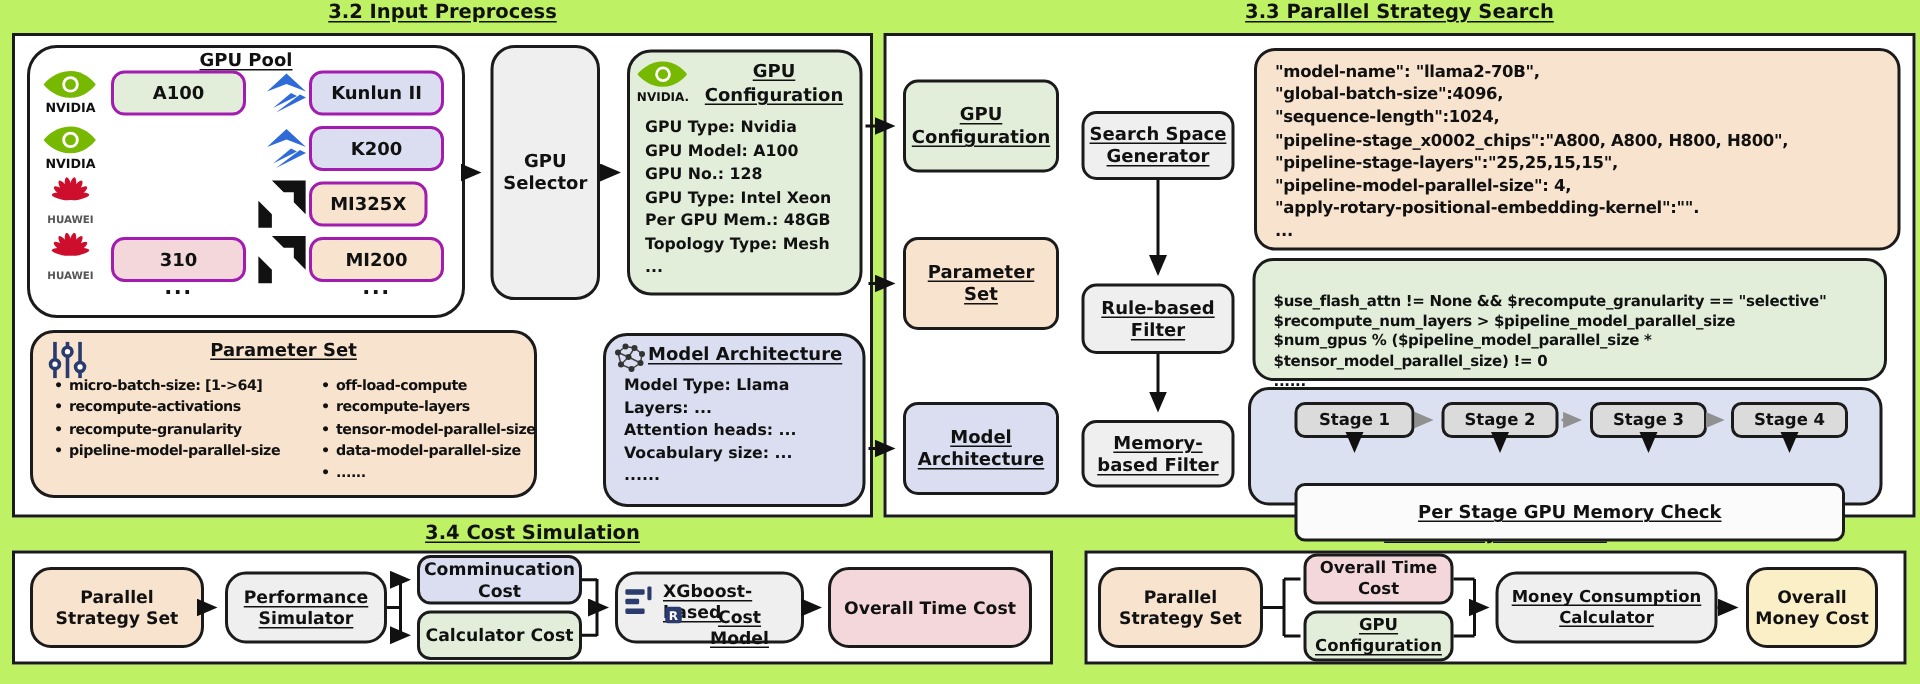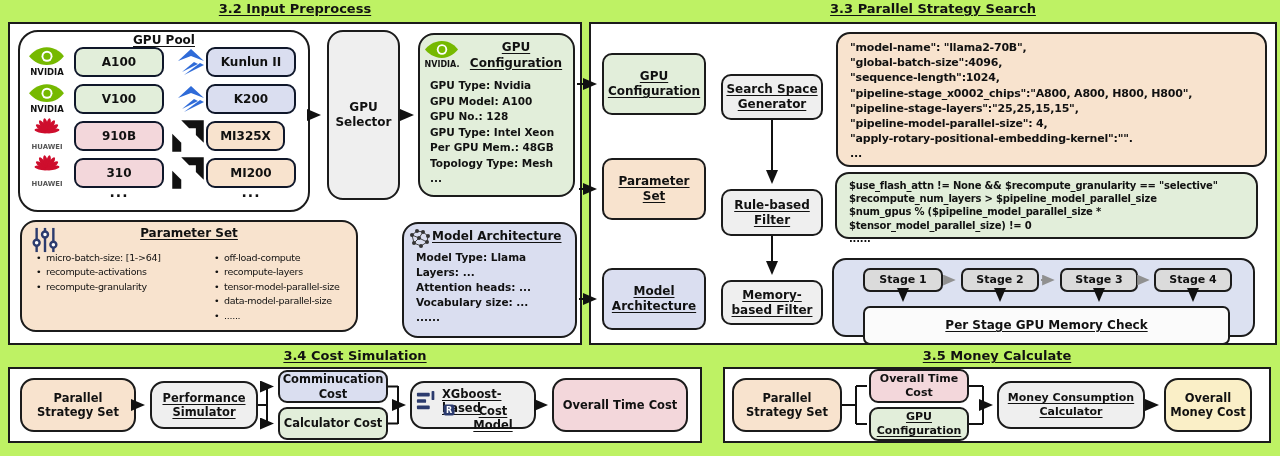--- a/index.html
+++ b/index.html
@@ -15,25 +15,25 @@
   .r14{border-radius:14px}.r16{border-radius:16px}.r20{border-radius:20px}
   .u{text-decoration:underline;text-underline-offset:2px}
   .green{background:var(--green)} .peach{background:var(--peach)}
   .lav{background:var(--lavender)} .pink{background:var(--pink)}
   .gray{background:var(--gray)} .yellow{background:var(--yellow)}
   .stagegray{background:var(--stagegray)} .panel{background:var(--panel)}
   .white{background:#fbfbfb}.f115{font-size:11.5px}.f12{font-size:12px}
   .codebox{position:absolute;border:2px solid #1b1b1b;box-sizing:border-box;
            font-weight:bold;text-align:left;display:block;padding:6px 12px}
   .codeline{white-space:nowrap;letter-spacing:-0.2px}
-  .pool-chip{position:absolute;border:2px solid #0f172a;border-radius:9px;display:flex;
+  .pool-chip{position:absolute;border:2px solid #a21caf;border-radius:9px;display:flex;
              align-items:center;justify-content:center;font-weight:bold;font-size:12px;
              box-sizing:border-box}
   .cfgline{white-space:nowrap}
-  .bullet{position:relative;padding-left:10px;white-space:nowrap;font-weight:normal;
+  .bullet{position:relative;padding-left:10px;white-space:nowrap;font-weight:bold;
           font-size:9.5px;letter-spacing:-0.3px;line-height:14.4px}
   .bullet::before{content:"•";position:absolute;left:0;top:0}
   .dots{position:absolute;font-weight:bold;font-size:14px;text-align:center;letter-spacing:1px}
   svg{display:block}
 </style>
 </head>
 <body>
 
 <div class="canvas">
 
@@ -69,21 +69,20 @@
   <div class="pool-chip lav" style="left:206px;top:47px;width:90px;height:30px">Kunlun II</div>
 
   <div class="abs" style="left:28px;top:81px">
     <svg width="38" height="34" viewBox="0 0 36 30">
       <path fill="#76b900" d="M17.8 2C9.5 2 3.4 7.4 1 10.5c2.5 3.2 8.6 8.4 16.8 8.4 8.3 0 13.8-5.3 16.2-8.4C31.6 7.2 26 2 17.8 2z"></path>
       <circle cx="18" cy="10.5" r="5.2" fill="#fff"></circle>
         <circle cx="18" cy="10.5" r="3.4" fill="#76b900"></circle>
       <text x="18" y="28" font-size="8" font-weight="bold" fill="#111" text-anchor="middle" font-family="DejaVu Sans,sans-serif">NVIDIA</text>
     </svg>
   </div>
-  <div class="pool-chip green" style="left:74px;top:84px;width:90px;height:30px">V100</div>
   <div class="abs" style="left:176px;top:84px">
     <svg width="30" height="30" viewBox="0 0 30 30">
       <path fill="#2f6bd8" d="M15 2 L28 14 L15 9 L2 14 Z"></path>
       <path fill="#2f6bd8" d="M24 16 L28 18 L8 28 Z"></path>
       <path fill="#2f6bd8" d="M18 15 L22 17 L6 25 Z"></path>
     </svg>
   </div>
   <div class="pool-chip lav" style="left:206px;top:84px;width:90px;height:30px">K200</div>
 
   <div class="abs" style="left:28px;top:118px">
@@ -94,21 +93,20 @@
         <ellipse rx="2.1" ry="7" transform="rotate(-34) translate(0,-6)"></ellipse>
         <ellipse rx="2.1" ry="7" transform="rotate(-11) translate(0,-6.2)"></ellipse>
         <ellipse rx="2.1" ry="7" transform="rotate(11) translate(0,-6.2)"></ellipse>
         <ellipse rx="2.1" ry="7" transform="rotate(34) translate(0,-6)"></ellipse>
         <ellipse rx="2.1" ry="7" transform="rotate(57) translate(0,-5.5)"></ellipse>
         <ellipse rx="2.1" ry="7" transform="rotate(80) translate(0,-5)"></ellipse>
       </g>
       <text x="18" y="28" font-size="6.5" font-weight="bold" fill="#555" text-anchor="middle" font-family="DejaVu Sans,sans-serif">HUAWEI</text>
     </svg>
   </div>
-  <div class="pool-chip pink" style="left:74px;top:121px;width:90px;height:30px">910B</div>
   <div class="abs" style="left:170px;top:118px">
     <svg width="36" height="36" viewBox="0 0 32 32">
       <path fill="#111" d="M30 2 H10 l7 7 h6 v6 l7 7 Z"></path>
       <path fill="#111" d="M2 30 V14 l8 8 v8 Z"></path>
       <path fill="#111" d="M2 30 h16 v-8 h-8 Z" opacity="0.0"></path>
     </svg>
   </div>
   <div class="pool-chip peach" style="left:206px;top:121px;width:79px;height:30px">MI325X</div>
 
   <div class="abs" style="left:28px;top:155px">
@@ -169,20 +167,21 @@
       <circle cx="5" cy="18" r="3.2"></circle>
         <circle cx="14" cy="9" r="3.2"></circle>
         <circle cx="23" cy="20" r="3.2"></circle>
     </svg>
   </div>
   <div class="abs u" style="left:20px;top:226px;width:338px;text-align:center;font-weight:bold;font-size:12px">Parameter Set</div>
   <div class="abs" style="left:36px;top:251px;width:178px">
     <div class="bullet">micro-batch-size: [1-&gt;64]</div>
     <div class="bullet">recompute-activations</div>
     <div class="bullet">recompute-granularity</div>
+    <div class="bullet">pipeline-model-parallel-size</div>
   </div>
   <div class="abs" style="left:214px;top:251px;width:140px">
     <div class="bullet">off-load-compute</div>
     <div class="bullet">recompute-layers</div>
     <div class="bullet">tensor-model-parallel-size</div>
     <div class="bullet">data-model-parallel-size</div>
     <div class="bullet">......</div>
   </div>
 
   <div class="box r16 lav" style="left:402px;top:222px;width:175px;height:116px"></div>
@@ -224,34 +223,34 @@
     <div class="codeline">"model-name": "llama2-70B",</div>
     <div class="codeline">"global-batch-size":4096,</div>
     <div class="codeline">"sequence-length":1024,</div>
     <div class="codeline">"pipeline-stage_x0002_chips":"A800, A800, H800, H800",</div>
     <div class="codeline">"pipeline-stage-layers":"25,25,15,15",</div>
     <div class="codeline">"pipeline-model-parallel-size": 4,</div>
     <div class="codeline">"apply-rotary-positional-embedding-kernel":"".</div>
     <div class="codeline">...</div>
   </div>
 
-  <div class="codebox green r14" style="left:835px;top:172px;width:423px;height:67px;font-size:10px;line-height:13.2px;padding-top:5px">
+  <div class="codebox green r14" style="left:835px;top:172px;width:423px;height:82px;font-size:10px;line-height:13.2px;padding-top:21px">
     <div class="codeline">$use_flash_attn != None &amp;&amp; $recompute_granularity == "selective"</div>
     <div class="codeline">$recompute_num_layers &gt; $pipeline_model_parallel_size</div>
     <div class="codeline">$num_gpus % ($pipeline_model_parallel_size *</div>
     <div class="codeline">$tensor_model_parallel_size) != 0</div>
     <div class="codeline">......</div>
   </div>
 
   <div class="box r14 panel" style="left:832px;top:258px;width:423px;height:79px"></div>
   <div class="box stagegray" style="left:863px;top:268px;width:80px;height:24px;border-radius:7px;font-size:11px">Stage 1</div>
   <div class="box stagegray" style="left:961px;top:268px;width:78px;height:24px;border-radius:7px;font-size:11px">Stage 2</div>
   <div class="box stagegray" style="left:1060px;top:268px;width:78px;height:24px;border-radius:7px;font-size:11px">Stage 3</div>
   <div class="box stagegray" style="left:1154px;top:268px;width:78px;height:24px;border-radius:7px;font-size:11px">Stage 4</div>
-  <div class="box white f12 u" style="left:863px;top:306px;width:367px;height:39px;border-radius:7px">Per Stage GPU Memory Check</div>
+  <div class="box white f12 u" style="left:863px;top:322px;width:367px;height:39px;border-radius:7px">Per Stage GPU Memory Check</div>
 
   <div class="box r14 peach f115" style="left:20px;top:378px;width:116px;height:54px;padding:4px">Parallel Strategy Set</div>
   <div class="box r14 gray f115 u" style="left:150px;top:381px;width:108px;height:48px;padding:4px">Performance Simulator</div>
   <div class="box lav f115" style="left:278px;top:370px;width:110px;height:33px;border-radius:9px">Comminucation Cost</div>
   <div class="box green f115" style="left:278px;top:407px;width:110px;height:33px;border-radius:9px">Calculator Cost</div>
   <div class="box r14 gray" style="left:410px;top:381px;width:126px;height:48px"></div>
   <div class="abs" style="left:416px;top:390px">
     <svg width="22" height="22" viewBox="0 0 24 24" fill="#2c3b6e">
       <rect x="1" y="3" width="14" height="4" rx="1"></rect>
       <rect x="1" y="10" width="10" height="4" rx="1"></rect>

